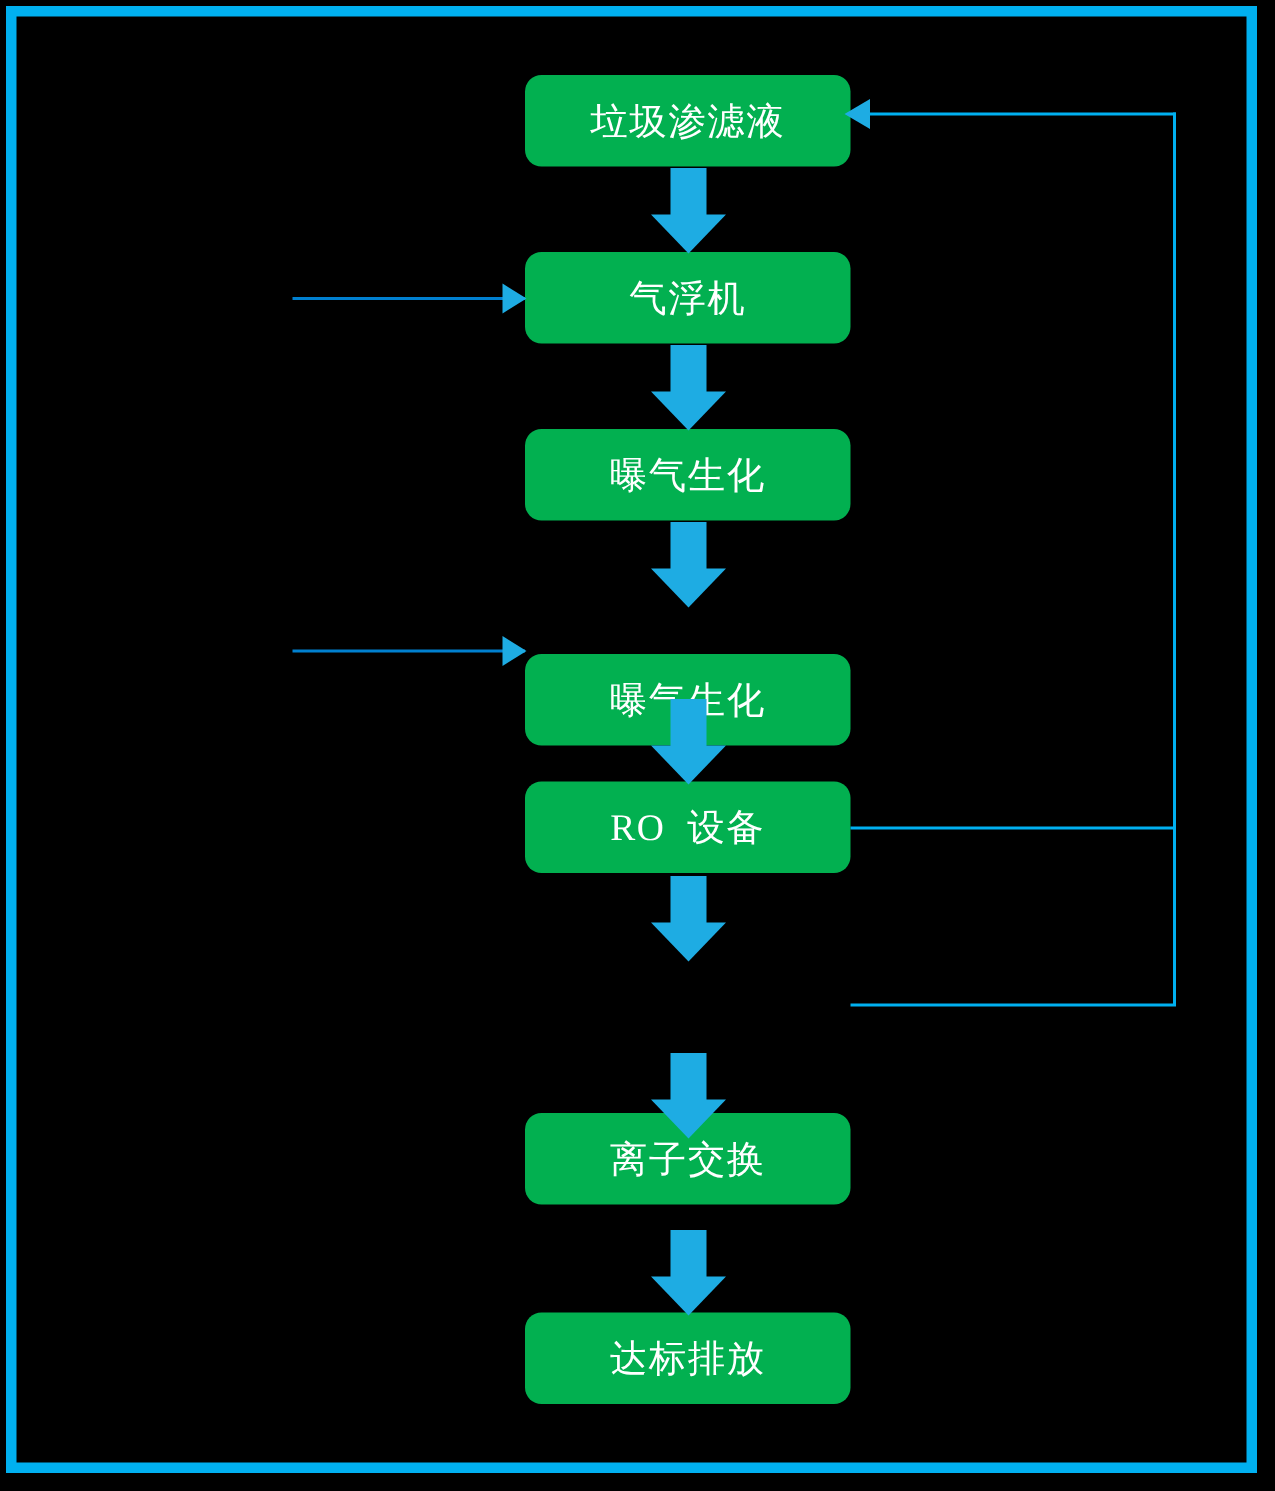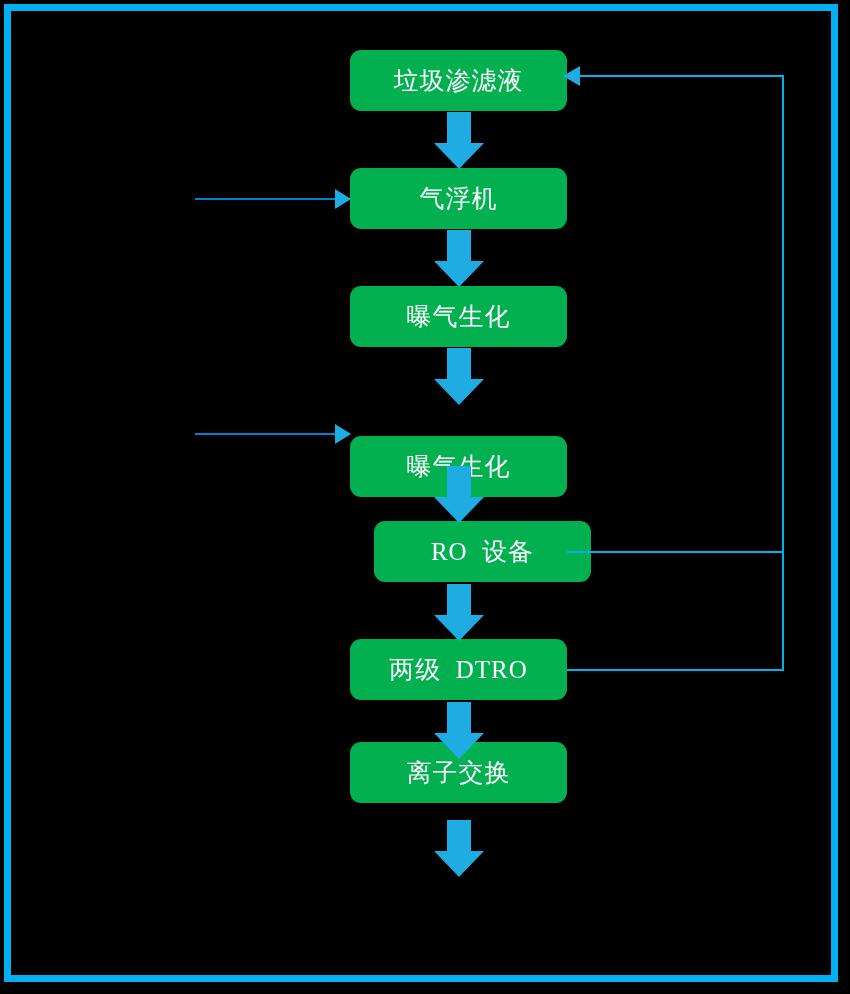--- a/index.html
+++ b/index.html
@@ -115,23 +115,23 @@
 <body>
 
 <div id="canvas">
 
   <div id="frame"></div>
 
   <div class="node" style="top:168px;">气浮机</div>
   <div class="node" style="top:50px;">垃圾渗滤液</div>
   <div class="node" style="top:286px;">曝气生化</div>
   <div class="node" style="top:404px;margin-top:32px;">曝气生化</div>
-  <div class="node" style="top:521px;margin-left:24px;">RO  设备</div>
-  <div class="node" style="top:639px;">两级  DTRO</div>
+  <div class="node" style="top:521px;">RO  设备</div>
   <div class="node" style="top:742px;">离子交换</div>
+  <div class="node" style="top:875px;">达标排放</div>
 
   <div class="varrow" style="top:112px;">
     <div class="shaft"></div>
     <div class="head"></div>
   </div>
   <div class="varrow" style="top:230px;">
     <div class="shaft"></div>
     <div class="head"></div>
   </div>
   <div class="varrow" style="top:348px;">

